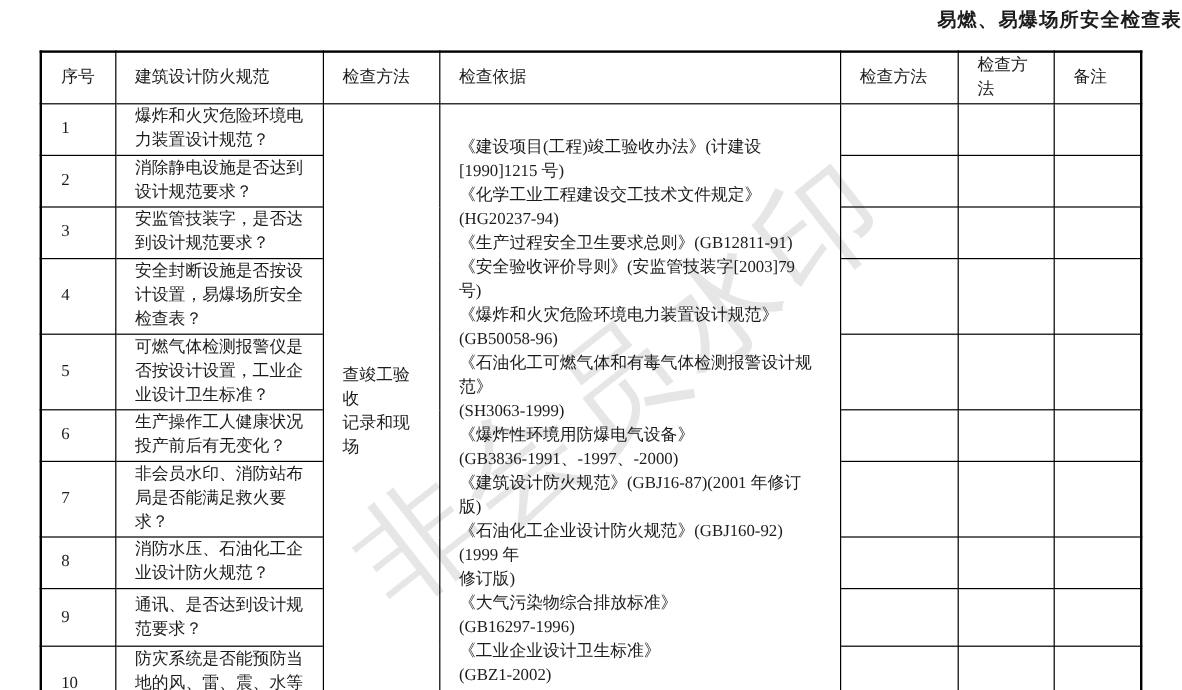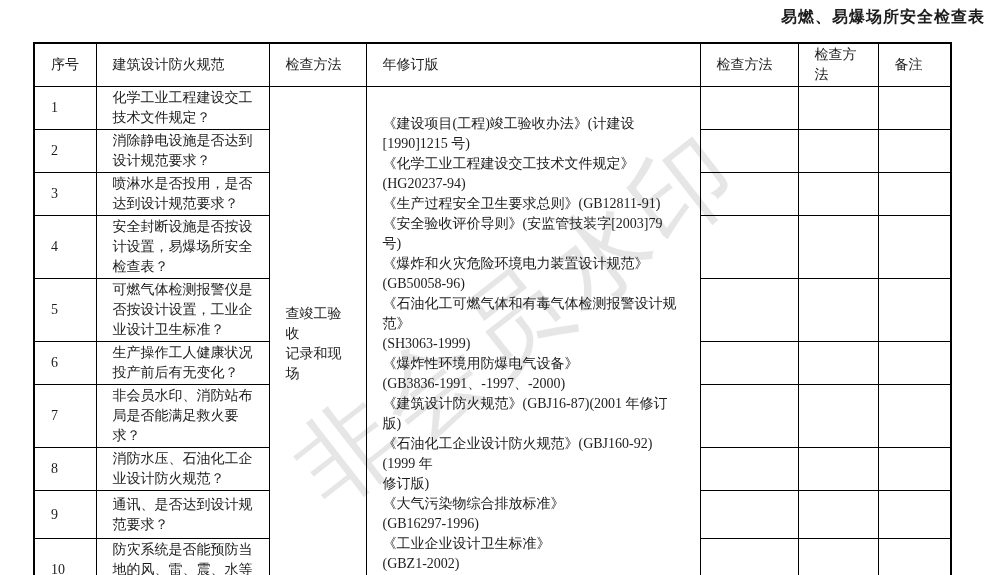--- a/index.html
+++ b/index.html
@@ -84,30 +84,30 @@
     <col style="width:334px">
       <col style="width:98px">
       <col style="width:80px">
       <col style="width:73px">
   </colgroup>
   <thead>
     <tr style="height:39px">
       <th>序号</th>
       <th>建筑设计防火规范</th>
       <th>检查方法</th>
-      <th>年修订版</th>
+      <th>检查依据</th>
       <th>检查方法</th>
       <th>检查方法</th>
       <th>备注</th>
     </tr>
   </thead>
   <tbody>
     <tr style="height:43px">
       <td class="seq">1</td>
-      <td class="item">化学工业工程建设交工技术文件规定？</td>
+      <td class="item">爆炸和火灾危险环境电力装置设计规范？</td>
       <td class="method" rowspan="10">查竣工验收
 记录和现场</td>
       <td class="basis" rowspan="10">《建设项目(工程)竣工验收办法》(计建设
 [1990]1215 号)
 《化学工业工程建设交工技术文件规定》
 (HG20237-94)
 《生产过程安全卫生要求总则》(GB12811-91)
 《安全验收评价导则》(安监管技装字[2003]79 号)
 《爆炸和火灾危险环境电力装置设计规范》
 (GB50058-96)
@@ -128,21 +128,21 @@
     </tr>
     <tr style="height:42px">
       <td class="seq">2</td>
       <td class="item">消除静电设施是否达到设计规范要求？</td>
       <td class="empty"></td>
       <td class="empty"></td>
       <td class="empty"></td>
     </tr>
     <tr style="height:41px">
       <td class="seq">3</td>
-      <td class="item">喷淋水是否投用，是否达到设计规范要求？</td>
+      <td class="item">安监管技装字，是否达到设计规范要求？</td>
       <td class="empty"></td>
       <td class="empty"></td>
       <td class="empty"></td>
     </tr>
     <tr style="height:62px">
       <td class="seq">4</td>
       <td class="item">安全封断设施是否按设计设置，易爆场所安全检查表？</td>
       <td class="empty"></td>
       <td class="empty"></td>
       <td class="empty"></td>

